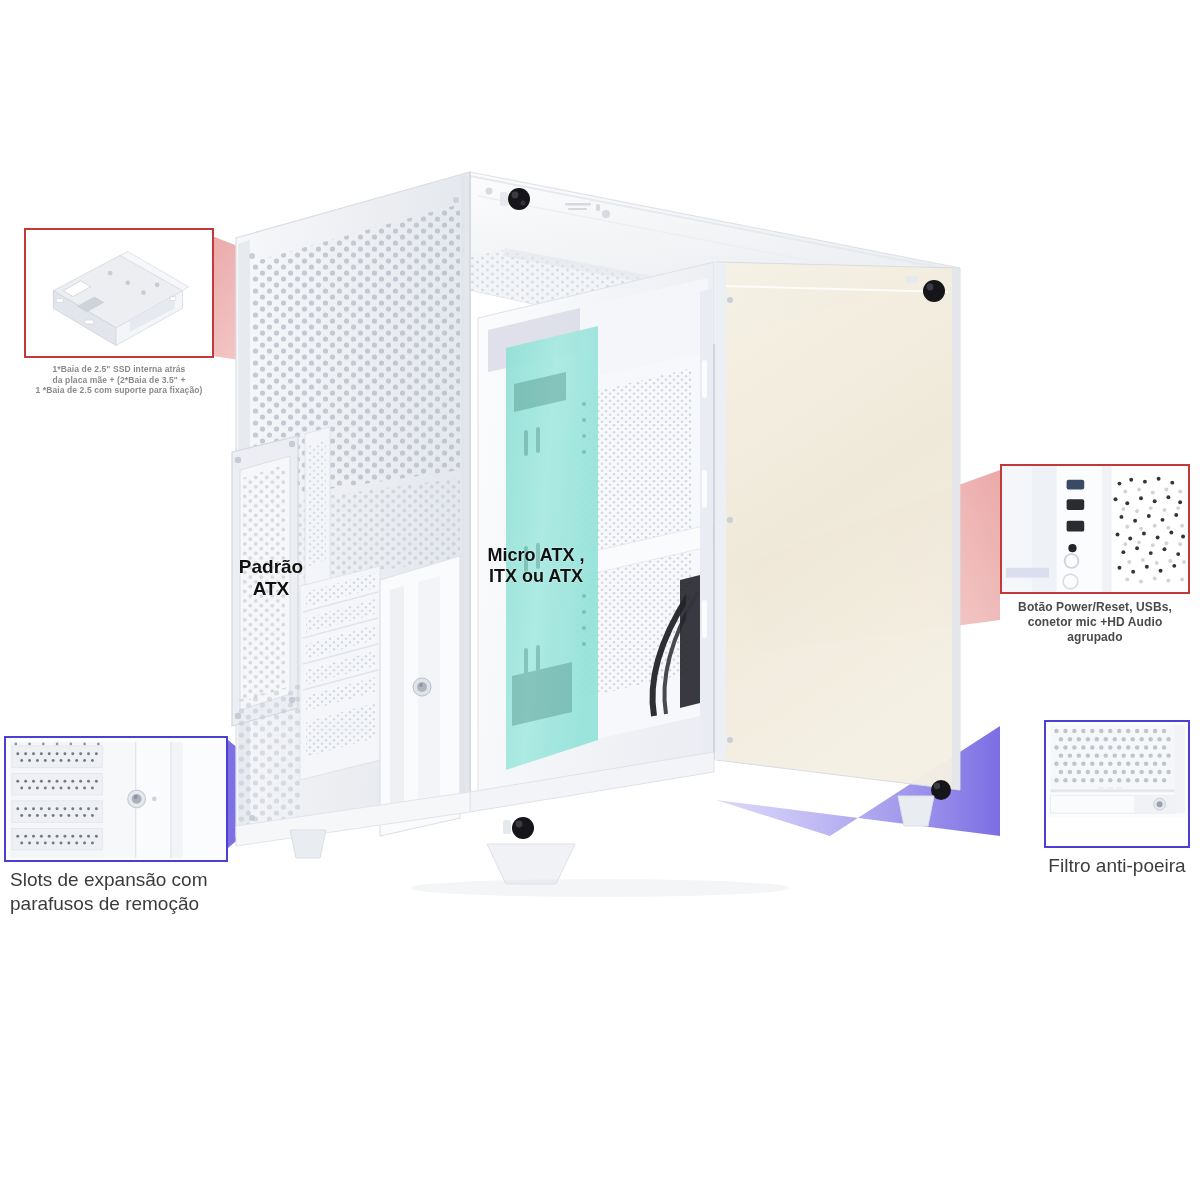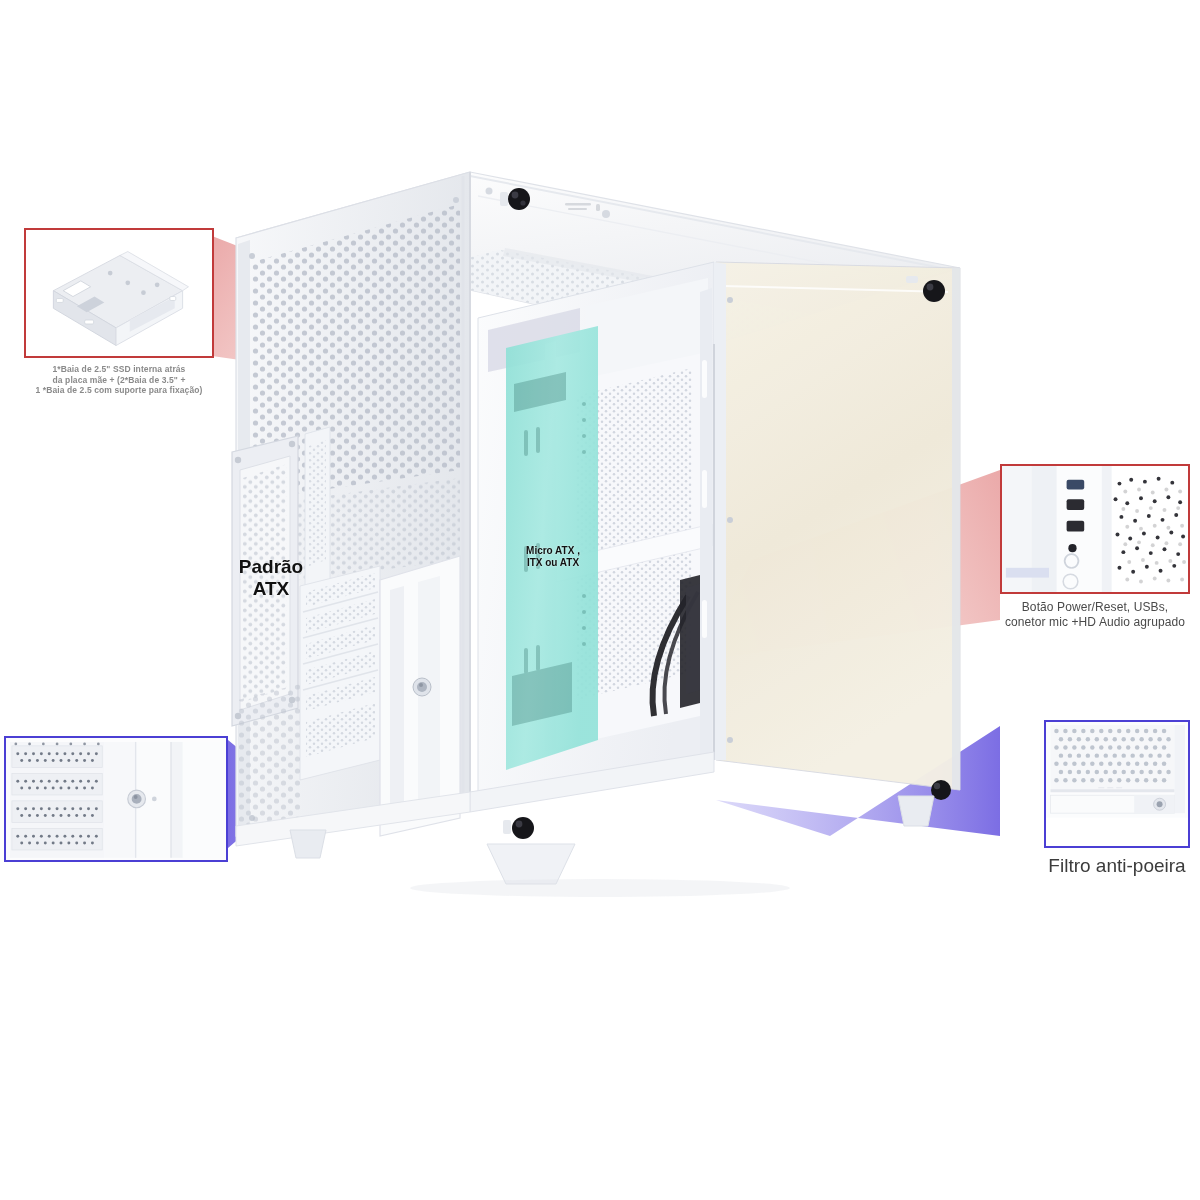--- a/index.html
+++ b/index.html
@@ -37,21 +37,21 @@
   .ilabel {
     position:absolute;
     font-weight:700;
     color:#111;
     text-align:center;
     line-height:1.15;
     white-space:pre-line;
     text-shadow:0 0 2px rgba(255,255,255,.75);
   }
   #label-padrao { font-size:19px; left:206px; top:556px; width:130px; }
-  #label-mobo  { font-size:10px; left:483px; top:545px; width:140px; }
+  #label-mobo  { font-size:18px; left:466px; top:545px; width:140px; }
 
   
   .thumb { position:absolute; inset:0; }
 </style>
 </head>
 <body>
 
 <div id="stage">
 
   <svg class="cone" style="left:0;top:0;width:1200px;height:1200px;" viewBox="0 0 1200 1200">
@@ -352,21 +352,21 @@
         <rect x="147" y="68" width="6" height="4" rx="1.2" fill="#ffffff" stroke="#ccd1d9" stroke-width="0.7"></rect>
 
         <polygon points="96,26 104,22 166,58 160,62" fill="#f6f7fa" stroke="#d9dce3" stroke-width="0.8"></polygon>
       </svg>
     </div>
     <div class="callout-caption cap-tiny">1*Baia de 2.5" SSD interna atrás
 da placa mãe + (2*Baia de 3.5" +
 1 *Baia de 2.5 com suporte  para fixação)</div>
   </div>
 
-  <div class="callout" style="left:1000px; top:464px; width:190px;">
+  <div class="callout" style="left:1000px; top:464px; width:190px;font-weight:bold;">
     <div class="callout-frame" style="height:130px;">
       <svg class="thumb" viewBox="0 0 190 130">
         <rect width="190" height="130" fill="#ffffff"></rect>
         <rect x="0" y="0" width="30" height="130" fill="#f4f6f9"></rect>
         <rect x="30" y="0" width="26" height="130" fill="#eef1f5"></rect>
         <rect x="56" y="0" width="46" height="130" fill="#fbfcfd"></rect>
         <rect x="102" y="0" width="10" height="130" fill="#f0f2f6"></rect>
 
         <rect x="66" y="14" width="18" height="10" rx="2" fill="#3a4a66"></rect>
         <rect x="66" y="34" width="18" height="11" rx="2" fill="#2b2b31"></rect>
@@ -694,15 +694,17 @@
         <rect x="168" y="4" width="12" height="118" fill="#f2f4f7"></rect>
         <rect x="180" y="4" width="40" height="118" fill="#fbfcfd"></rect>
         <line x1="132" y1="4" x2="132" y2="122" stroke="#e3e6ec" stroke-width="1.4"></line>
         <line x1="168" y1="4" x2="168" y2="122" stroke="#e0e3ea" stroke-width="1.4"></line>
         <circle cx="133" cy="62" r="9" fill="#e6e9ee" stroke="#c7ccd5" stroke-width="1.2"></circle>
         <circle cx="133" cy="62" r="5" fill="#a9b0bc"></circle>
         <circle cx="132" cy="60" r="2" fill="#8b93a1"></circle>
         <circle cx="151" cy="62" r="2.4" fill="#cfd4dc"></circle>
       </svg>
     </div>
+    <div class="callout-caption cap-big" style="text-align:left; padding-left:6px;">Slots de expansão com
+parafusos de remoção</div>
   </div>
 
 </div>
 
 </body></html>

